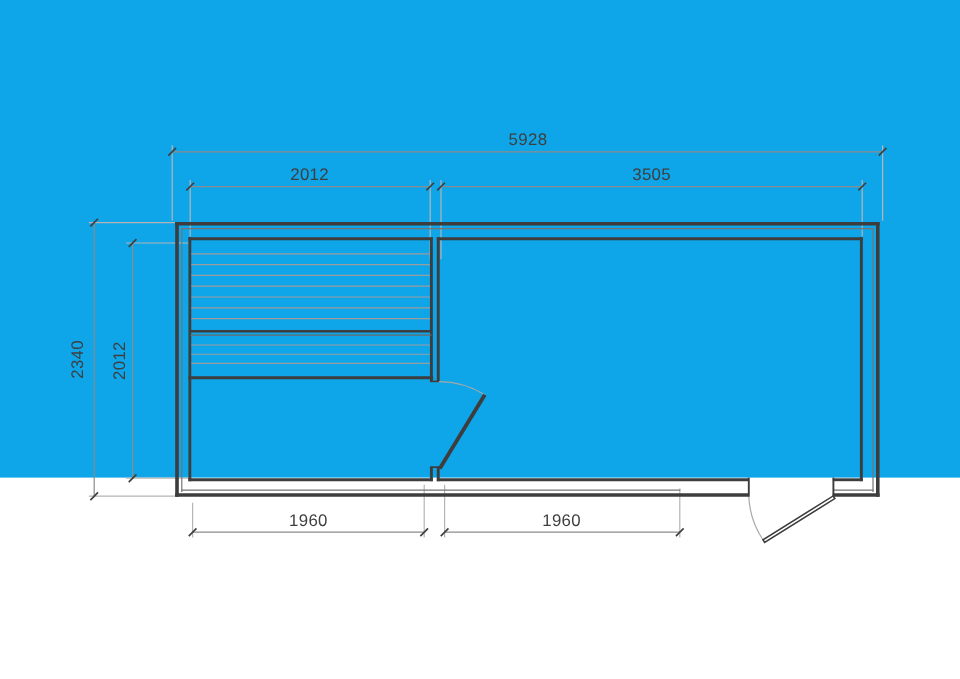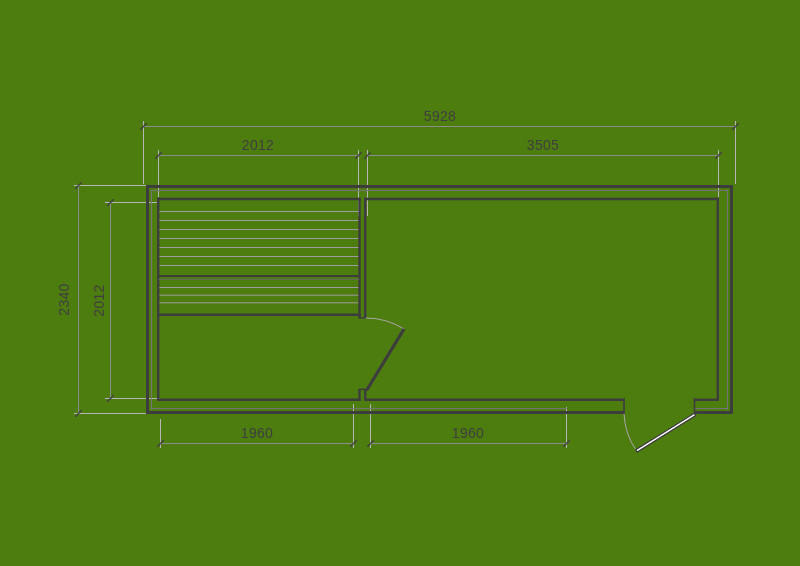--- a/index.html
+++ b/index.html
@@ -7,22 +7,22 @@
     padding: 0;
     background: #ffffff;
     width: 800px;
     height: 566px;
     overflow: hidden;
     font-family: "Liberation Sans", sans-serif;
   }
   .canvas-wrap {
     position: relative;
     width: 800px;
-    height: 566px;
-    background: #4d7c0f;
+    height: 398px;
+    background: #0ea5e9;
   }
   svg { display: block; }
   text {
     font-family: "Liberation Sans", sans-serif;
     font-size: 14px;
     letter-spacing: 0.3px;
   }
 </style>
 </head>
 <body>

